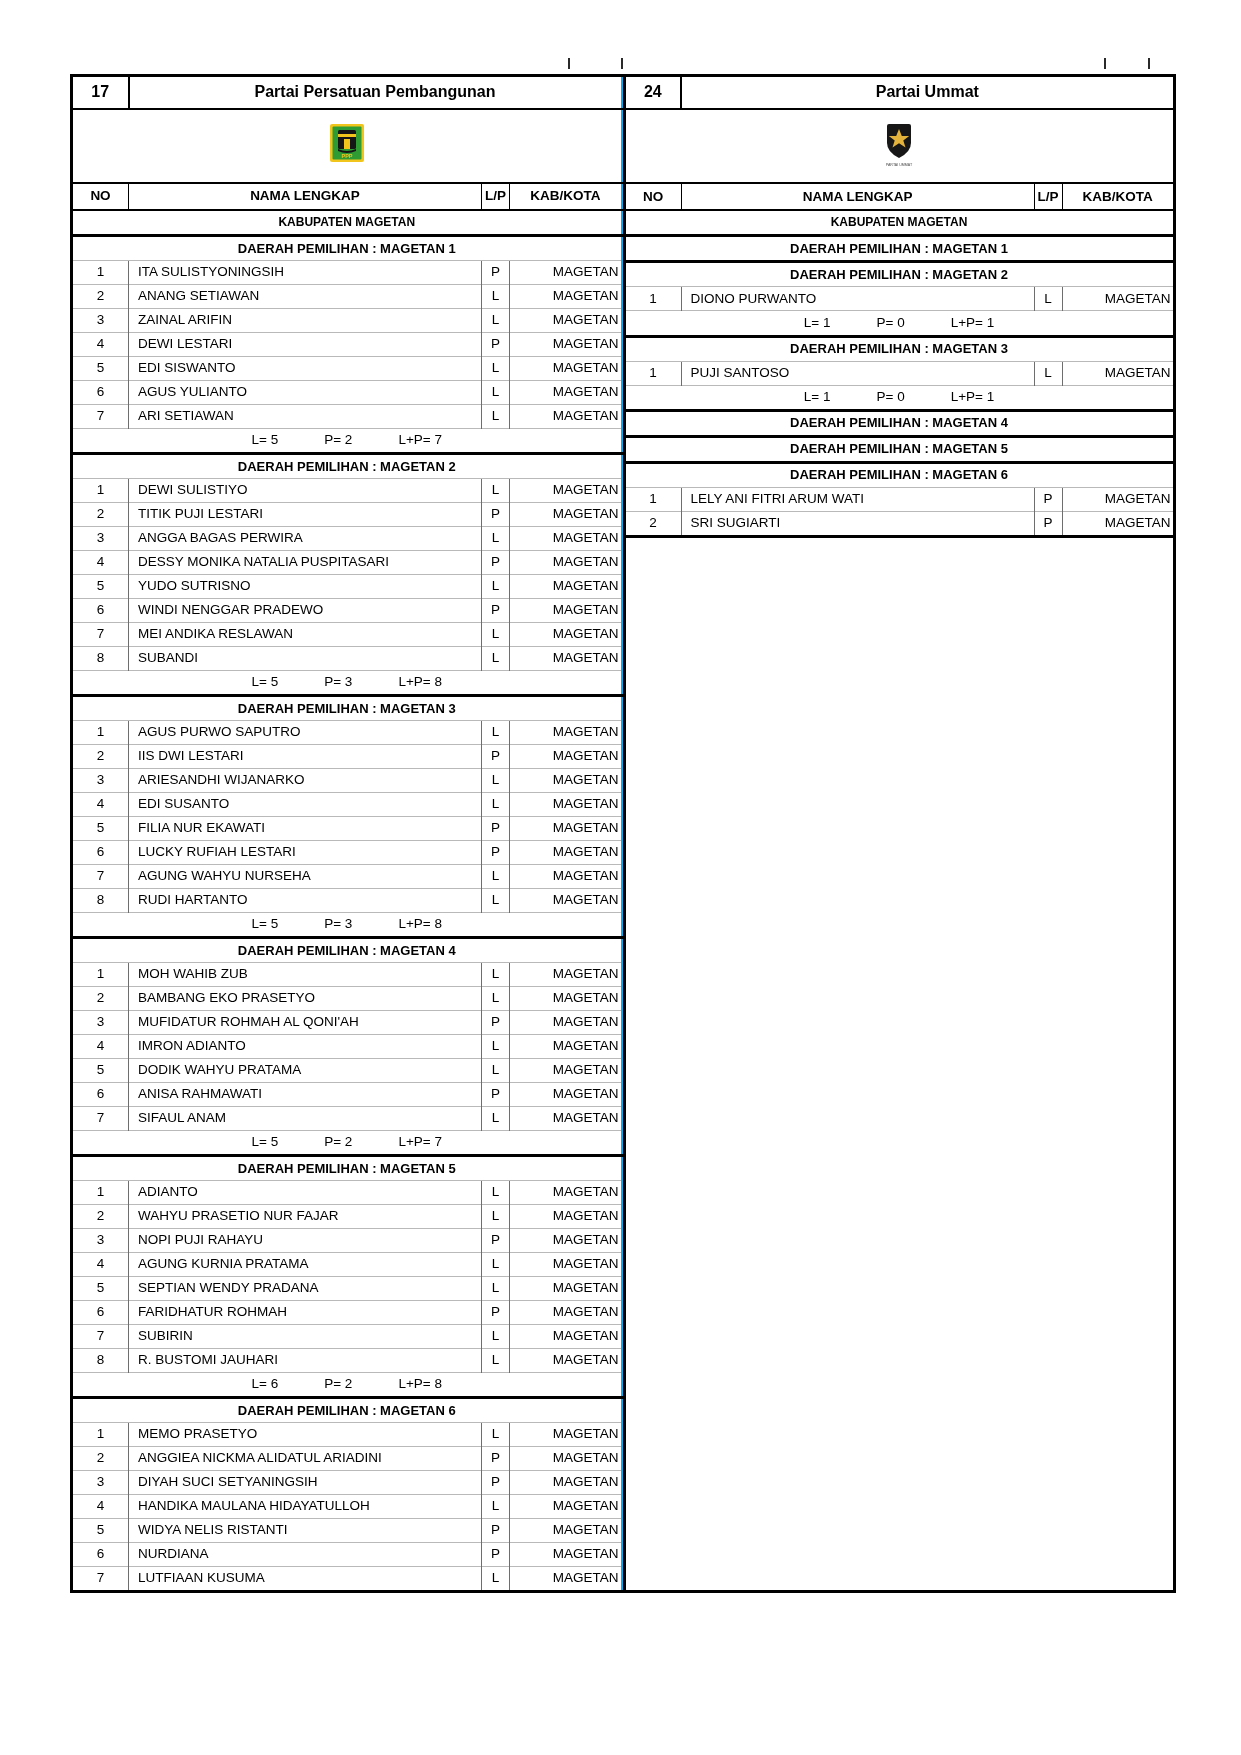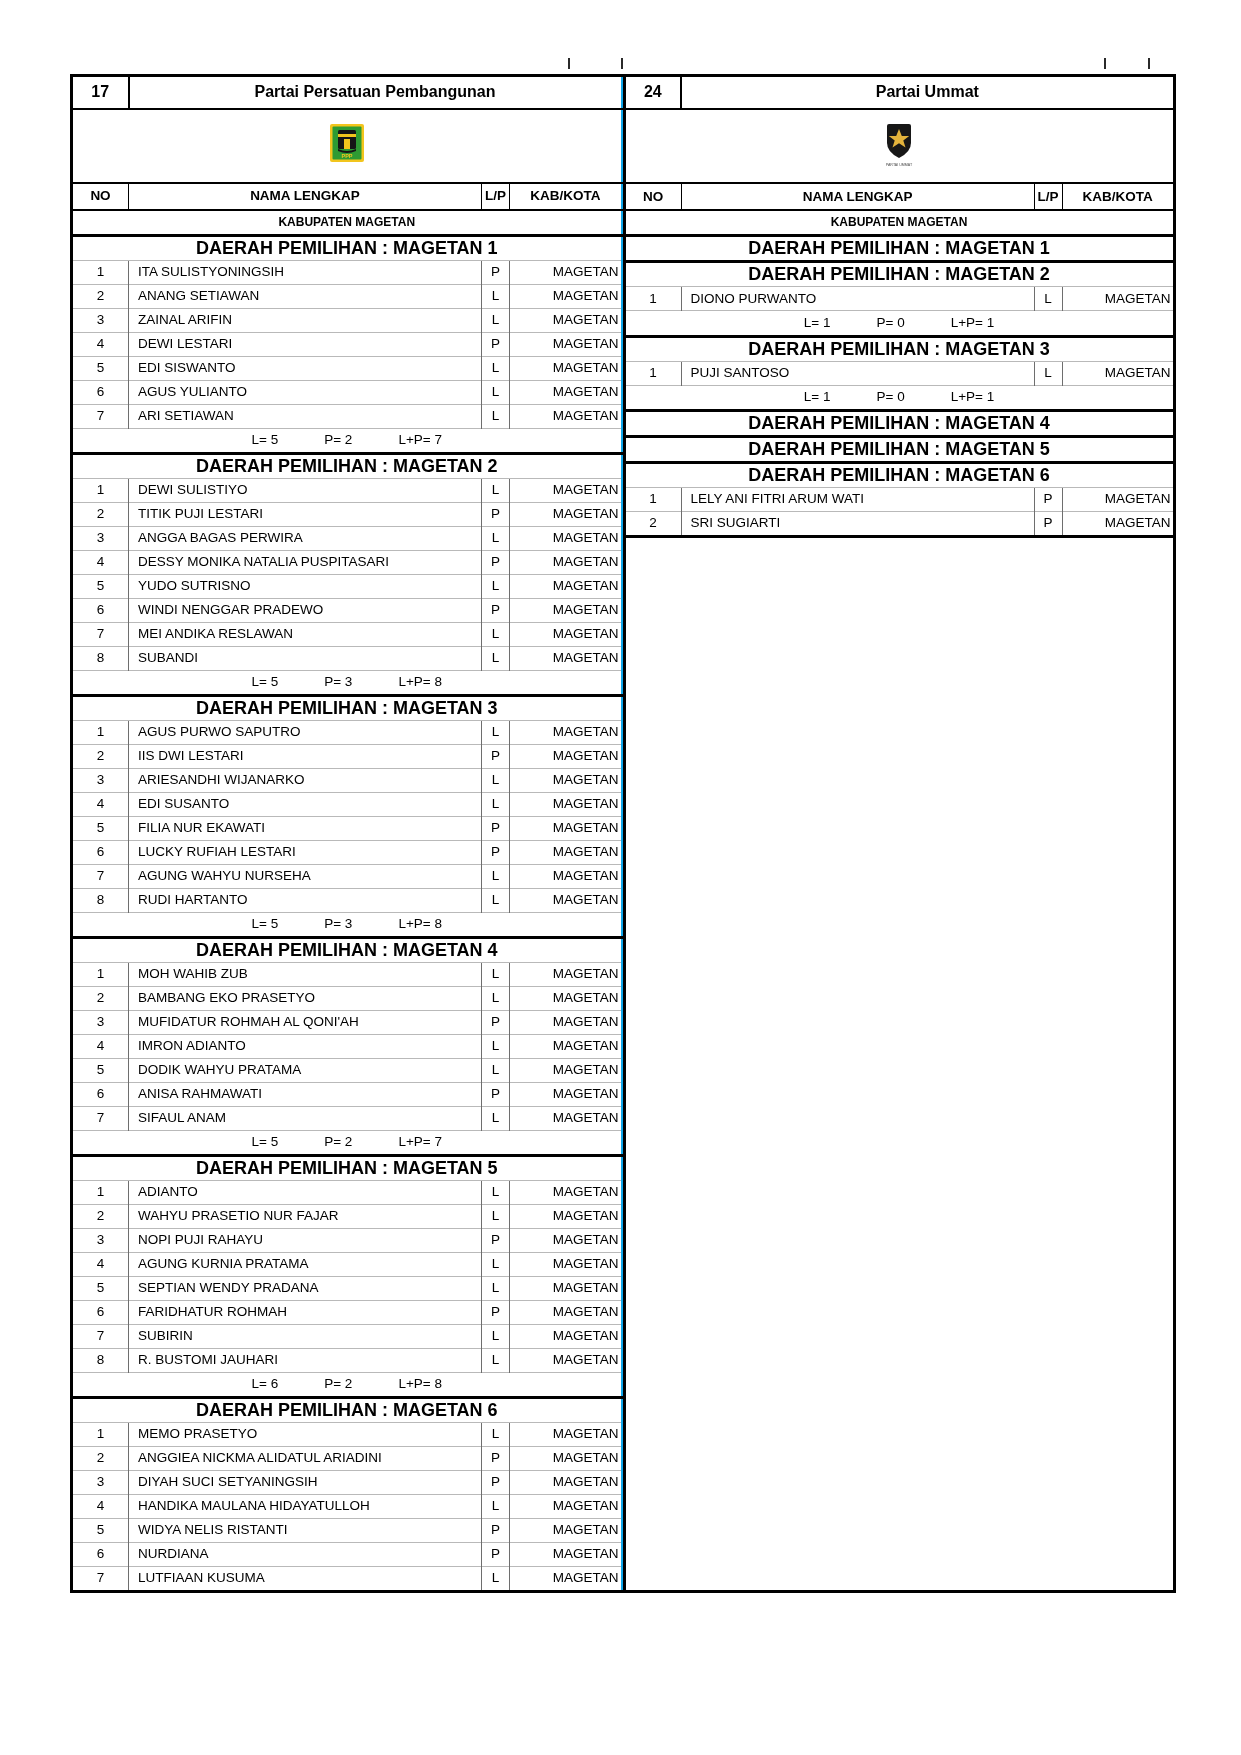--- a/index.html
+++ b/index.html
@@ -17,21 +17,21 @@
   .party-row td{height:31px;font-weight:bold;font-size:16px;text-align:center;border-bottom:2px solid #000;}
   .party-num{border-right:2px solid #000;}
   
   .logo-cell{height:72px;border-bottom:2px solid #000;text-align:center;vertical-align:middle;}
   
   .colhdr td{font-weight:bold;text-align:center;border-bottom:2px solid #000;height:25px;}
   .colhdr td + td{border-left:1.5px solid #000;margin-left:47px;}
   
   .region-row td{font-weight:bold;text-align:center;border-bottom:3px solid #000;font-size:12px;}
   
-  .section-header{font-weight:bold;text-align:center;border-top:3px solid #000;font-size:18px;}
+  .section-header{font-weight:bold;text-align:center;border-top:3px solid #000;font-size:13px;}
   
   .data-row td{border-top:1px solid #b9b9b9;}
   .data-row td + td{border-left:1px solid #6e6e6e;}
   .cell-no{text-align:center;}
   .cell-name{text-align:left;padding-left:9px;}
   .cell-lp{text-align:center;}
   .cell-kab{text-align:right;padding-left:8px;}
   
   .summary-row td{border-top:1px solid #b9b9b9;text-align:center;}
   .summary-row span{display:inline-block;margin:0 23px;}

